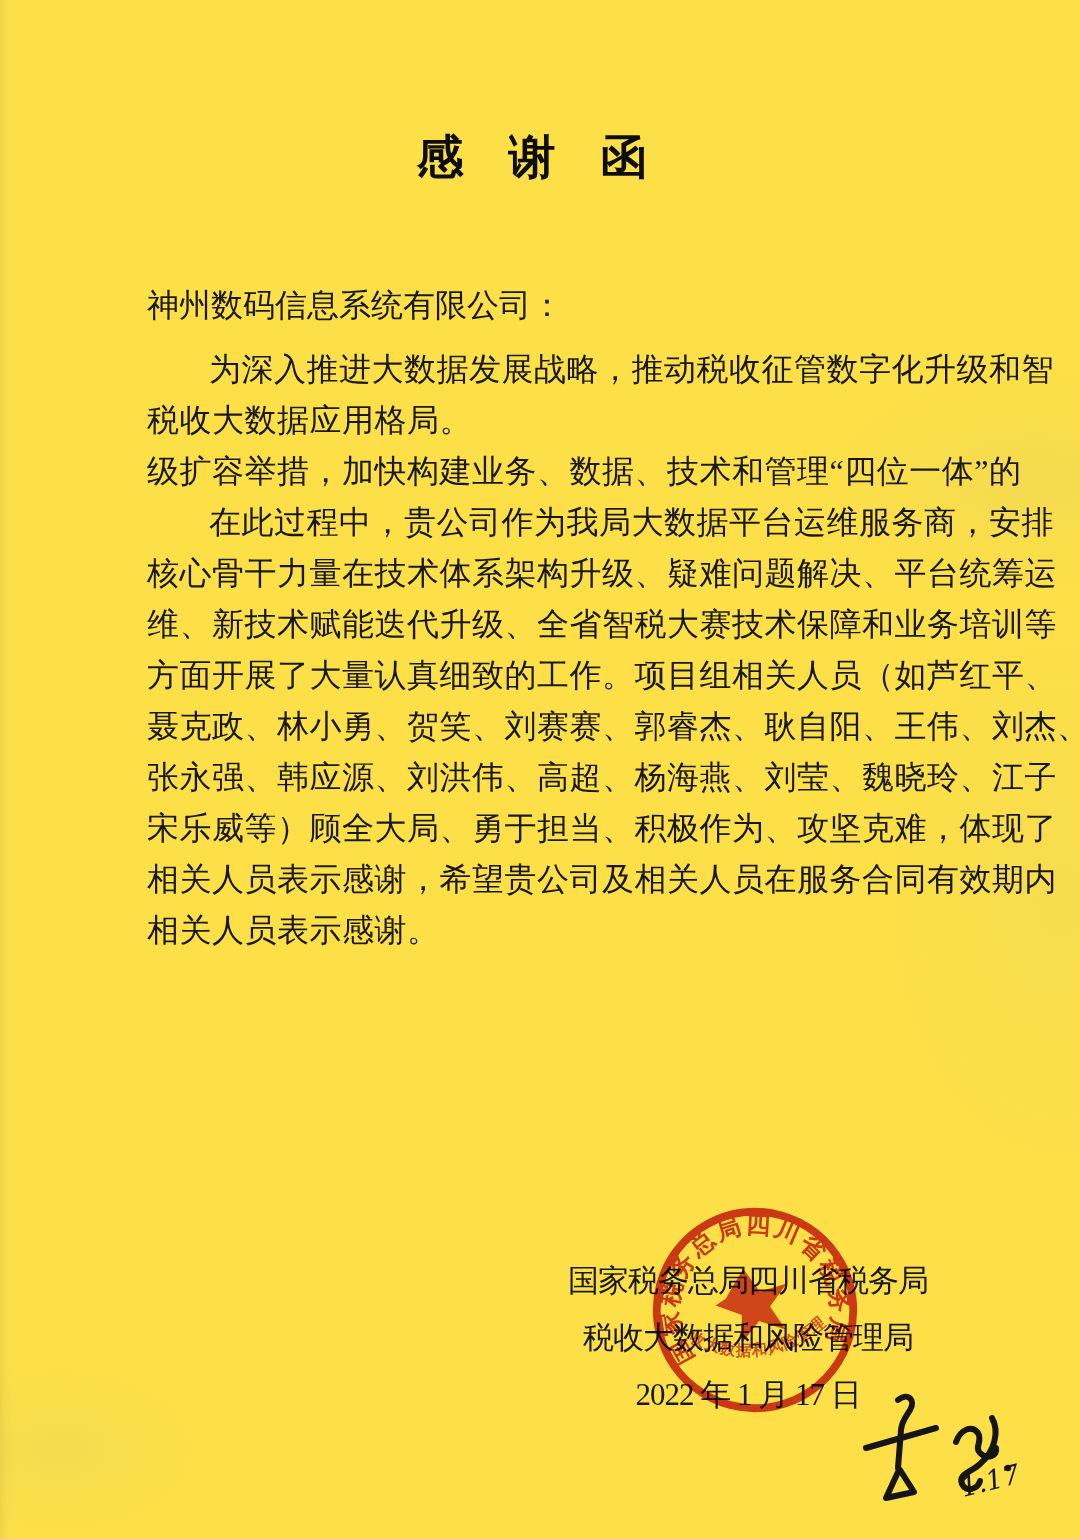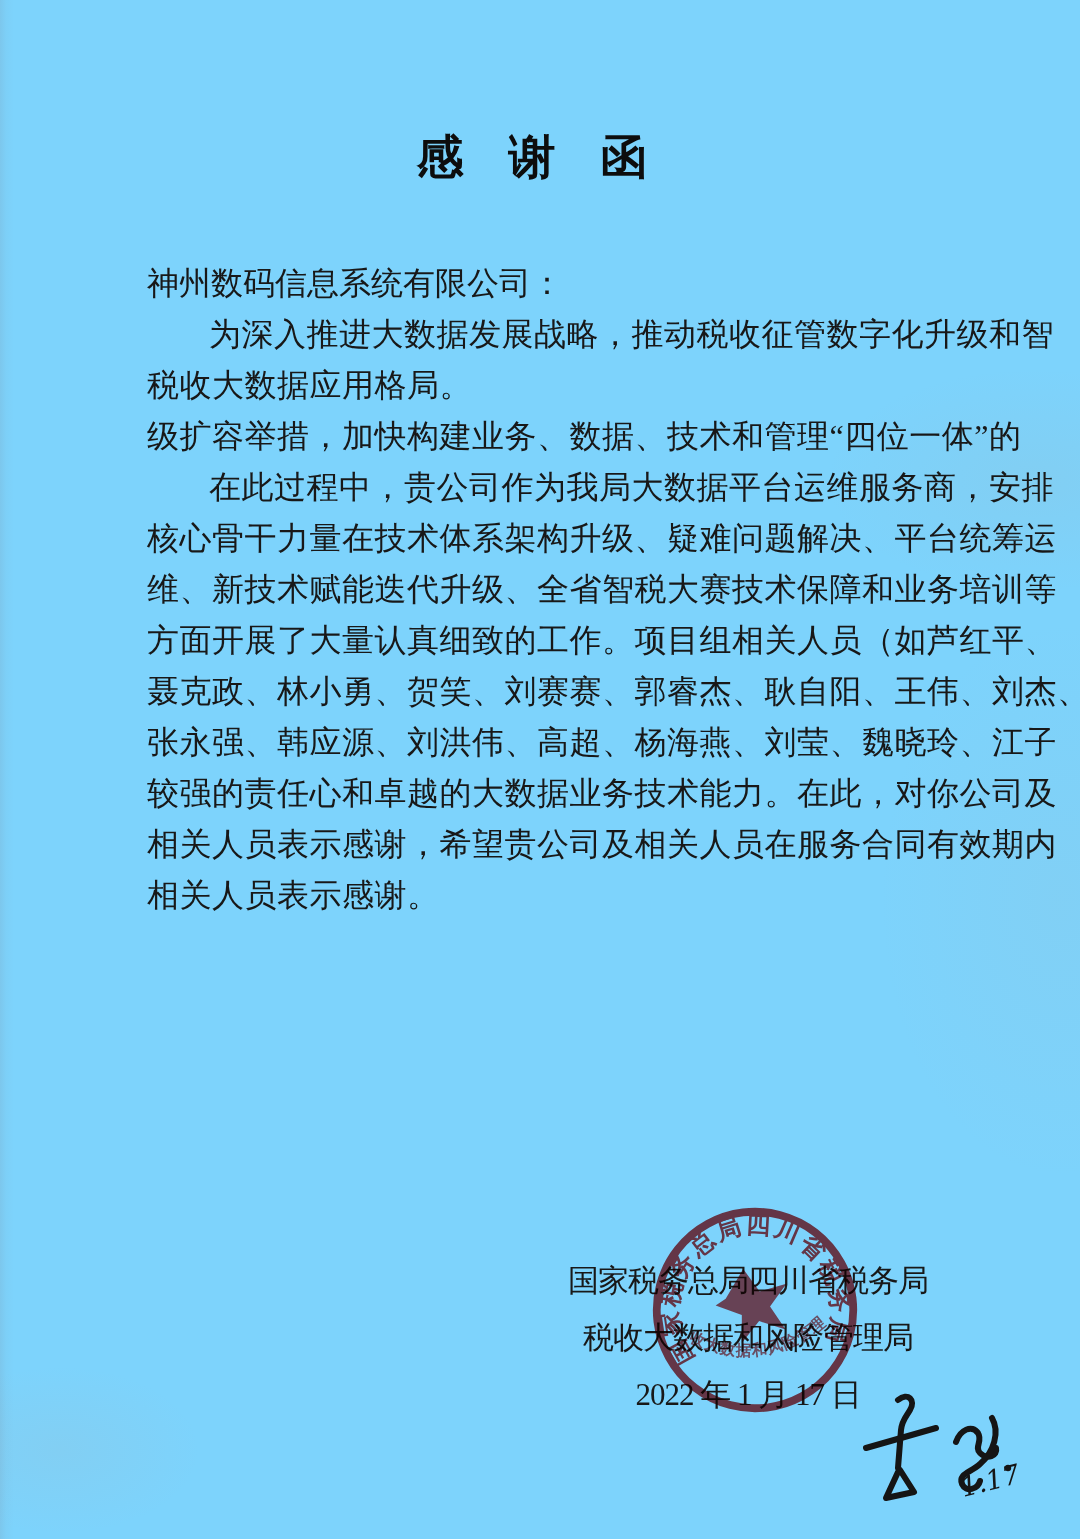--- a/index.html
+++ b/index.html
@@ -3,44 +3,44 @@
 <meta charset="utf-8">
 <style>
   html,body{margin:0;padding:0;}
   body{
     width:1080px;height:1539px;
     background:#e8e8e8;
     font-family:"Liberation Serif","DejaVu Serif",serif;
   }
   .page{
     position:relative;width:1080px;height:1539px;overflow:hidden;
-    background:#7dd3fc;
+    background:#fde047;
     color:#1c1c1c;
   }
   
   .scan-noise{
     position:absolute;inset:0;pointer-events:none;
     background:
       linear-gradient(90deg, rgba(120,90,95,0.10) 0px, rgba(120,90,95,0.03) 6px, rgba(0,0,0,0) 14px),
       radial-gradient(ellipse 300px 160px at 1035px 480px, rgba(170,165,160,0.10), rgba(0,0,0,0) 70%),
       radial-gradient(ellipse 260px 400px at 1060px 900px, rgba(175,170,165,0.08), rgba(0,0,0,0) 70%),
       radial-gradient(ellipse 200px 120px at 60px 1450px, rgba(175,170,165,0.10), rgba(0,0,0,0) 70%);
   }
   .title{
     position:absolute;top:126px;left:0;width:100%;
     text-align:center;
     font-family:"Liberation Sans","DejaVu Sans",sans-serif;
     font-weight:900;font-size:47px;letter-spacing:16px;color:#0d0d0d;
   }
   .body-text{
-    position:absolute;left:147px;top:258px;width:792px;
+    position:absolute;left:147px;top:280px;width:792px;
     font-size:32px;color:#181818;
   }
   .salutation{height:51px;line-height:51px;}
-  .body-lines{}
+  .body-lines{margin-top:13px;}
   .line{height:51px;line-height:51px;white-space:nowrap;letter-spacing:0.5px;}
   .line.indent{text-indent:62px;}
   .signature-block{
     position:absolute;left:538px;top:1252px;width:420px;
     text-align:center;font-size:31px;line-height:57px;
     letter-spacing:-1px;color:#181818;white-space:nowrap;
   }
   .seal{
     position:absolute;left:648px;top:1203px;width:214px;height:214px;
     transform:rotate(-7deg);
@@ -77,21 +77,21 @@
     <div class="body-lines">
       <div class="line indent">为深入推进大数据发展战略，推动税收征管数字化升级和智</div>
       <div class="line">税收大数据应用格局。</div>
       <div class="line">级扩容举措，加快构建业务、数据、技术和管理“四位一体”的</div>
       <div class="line indent">在此过程中，贵公司作为我局大数据平台运维服务商，安排</div>
       <div class="line">核心骨干力量在技术体系架构升级、疑难问题解决、平台统筹运</div>
       <div class="line">维、新技术赋能迭代升级、全省智税大赛技术保障和业务培训等</div>
       <div class="line">方面开展了大量认真细致的工作。项目组相关人员（如芦红平、</div>
       <div class="line">聂克政、林小勇、贺笑、刘赛赛、郭睿杰、耿自阳、王伟、刘杰、</div>
       <div class="line">张永强、韩应源、刘洪伟、高超、杨海燕、刘莹、魏晓玲、江子</div>
-      <div class="line">较强的责任心和卓越的大数据业务技术能力。在此，对你公司及</div>
+      <div class="line">宋乐威等）顾全大局、勇于担当、积极作为、攻坚克难，体现了</div>
       <div class="line">相关人员表示感谢，希望贵公司及相关人员在服务合同有效期内</div>
       <div class="line">相关人员表示感谢。</div>
     </div>
   </div>
 
   <div class="signature-block">
     <div>国家税务总局四川省税务局</div>
     <div>税收大数据和风险管理局</div>
     <div>2022 年 1 月 17 日</div>
   </div>

